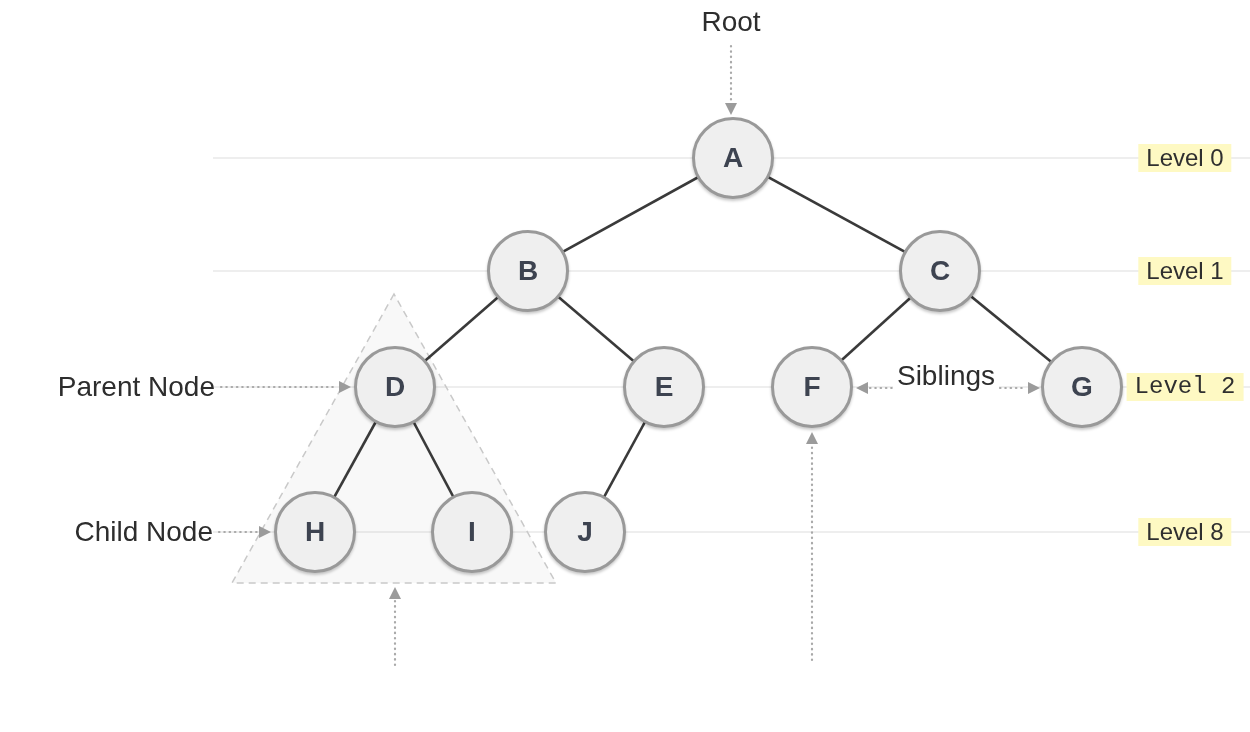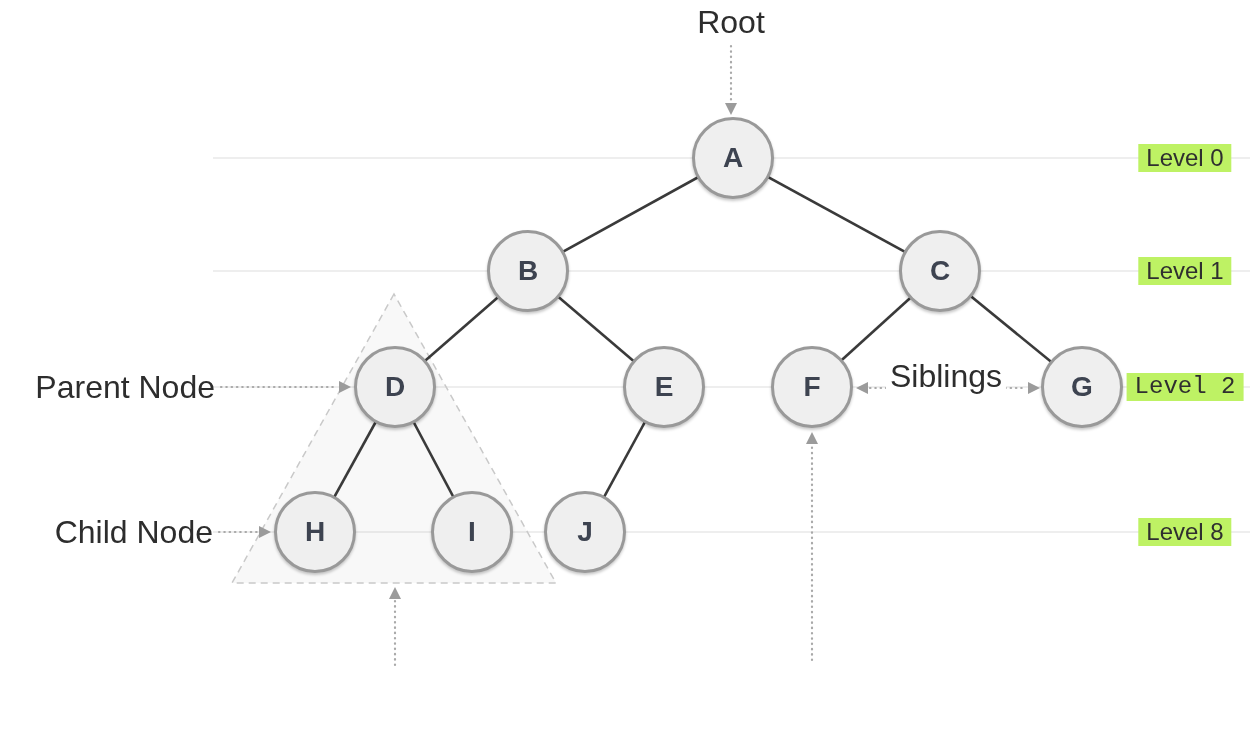--- a/index.html
+++ b/index.html
@@ -27,32 +27,32 @@
     font-size: 28px;
     font-weight: bold;
     display: flex;
     align-items: center;
     justify-content: center;
     box-shadow: 0 2px 3px rgba(0,0,0,0.22);
   }
   .label {
     position: absolute;
     color: #2d2d2d;
-    font-size: 32px;
+    font-size: 28px;
     line-height: 38px;
     white-space: nowrap;
   }
   .label.centered { transform: translateX(-50%); }
   .level-label {
     position: absolute;
     transform: translateX(-50%);
     color: #2f2f2f;
     font-size: 24px;
     line-height: 28px;
-    background: #bef264;
+    background: #fef9c3;
     padding: 0 8px;
     white-space: nowrap;
   }
   .bg-white { background: #ffffff; padding: 0 4px; }
 </style>
 </head>
 <body>
 
 <div id="stage">
 

